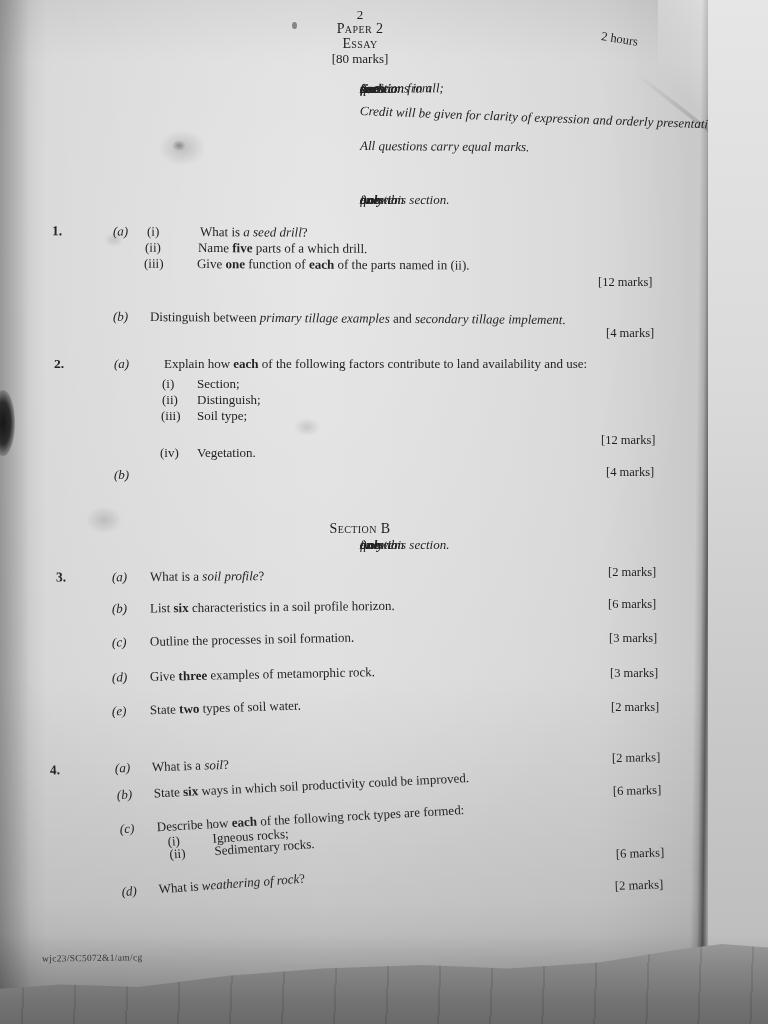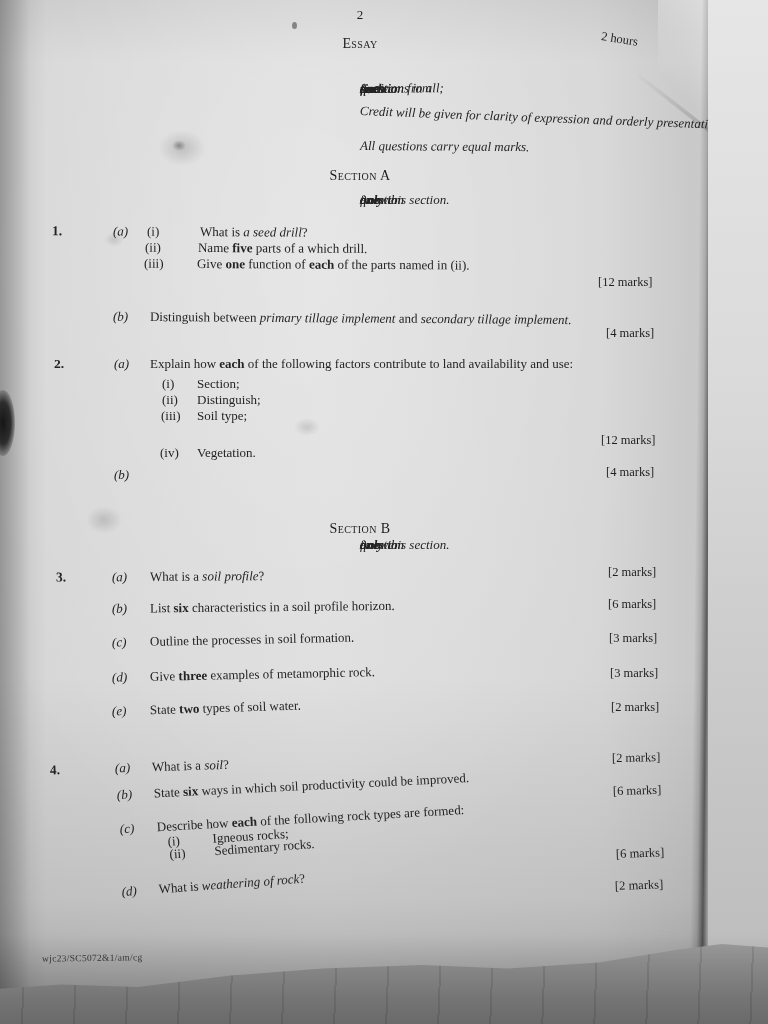--- a/index.html
+++ b/index.html
@@ -60,40 +60,41 @@
   <div class="decor crease-a"></div>
   <div class="decor crease-b"></div>
   <div class="decor stain stain-a"></div>
   <div class="decor stain stain-a2"></div>
   <div class="decor stain stain-b"></div>
   <div class="decor stain stain-c"></div>
   <div class="decor stain stain-d"></div>
   <div class="decor stain-dot"></div>
 
   <div class="line centered hdr" style="top:6px">2</div>
+  <div class="line centered sc" style="top:20px">Paper 2</div>
   <div class="line centered sc" style="top:35px">Essay</div>
+  <div class="line centered hdr" style="top:50px">[80 marks]</div>
   <div class="duration" style="left:601px;top:32px">2 hours</div>
 
   <div class="line centered instr" style="top:80px;transform:rotate(-0.6deg)">
       <span class="seg-i">Answer </span>
       <span class="seg-b seg-i">five</span>
       <span class="seg-i"> questions in all; </span>
       <span class="seg-b seg-i">one</span>
       <span class="seg-i"> question from </span>
       <span class="seg-b seg-i">each</span>
       <span class="seg-i"> section.</span>
     </div>
   <div class="line centered instr" style="top:102px;transform:rotate(2.2deg)">
       <span class="seg-i">Credit will be given for clarity of expression and orderly presentation of material.</span>
     </div>
   <div class="line centered instr" style="top:137px;transform:rotate(0.4deg)">
       <span class="seg-i">All questions carry equal marks.</span>
     </div>
 
-  <div class="line centered sc" style="top:167px">Section A</div>
   <div class="line centered instr" style="top:191px">
       <span class="seg-i">Answer </span>
       <span class="seg-b seg-i">one</span>
       <span class="seg-i"> question </span>
       <span class="seg-b seg-i">only</span>
       <span class="seg-i"> from this section.</span>
     </div>
 
   <div class="line" style="top:222px;transform:rotate(0.3deg)">
     <span class="qnum" style="left:52px">1.</span>
@@ -106,28 +107,28 @@
     <span style="left:198px"><span>Name </span><span class="seg-b">five</span><span> parts of a which drill.</span></span>
   </div>
   <div class="line" style="top:254px;transform:rotate(0.3deg)">
     <span style="left:144px">(iii)</span>
     <span style="left:197px"><span>Give </span><span class="seg-b">one</span><span> function of </span><span class="seg-b">each</span><span> of the parts named in (ii).</span></span>
   </div>
   <div class="marks" style="top:275px;left:598px">[12 marks]</div>
 
   <div class="line" style="top:307px;transform:rotate(0.4deg)">
     <span class="qletter" style="left:113px">(b)</span>
-    <span style="left:150px"><span>Distinguish between </span><span class="seg-i">primary tillage implement</span><span> and </span><span class="seg-i">secondary tillage implement</span><span>.</span></span>
+    <span style="left:150px"><span>Distinguish between </span><span class="seg-i">primary tillage examples</span><span> and </span><span class="seg-i">secondary tillage implement</span><span>.</span></span>
   </div>
   <div class="marks" style="top:326px;left:606px">[4 marks]</div>
 
   <div class="line" style="top:355px">
     <span class="qnum" style="left:54px">2.</span>
     <span class="qletter" style="left:114px">(a)</span>
-    <span style="left:150px"><span>Explain how </span><span class="seg-b">each</span><span> of the following factors contribute to land availability and use:</span></span>
+    <span style="left:164px"><span>Explain how </span><span class="seg-b">each</span><span> of the following factors contribute to land availability and use:</span></span>
   </div>
   <div class="line" style="top:375px">
     <span style="left:162px">(i)</span>
     <span style="left:197px"><span>Section;</span></span>
   </div>
   <div class="line" style="top:391px">
     <span style="left:162px">(ii)</span>
     <span style="left:197px"><span>Distinguish;</span></span>
   </div>
   <div class="line" style="top:407px">

